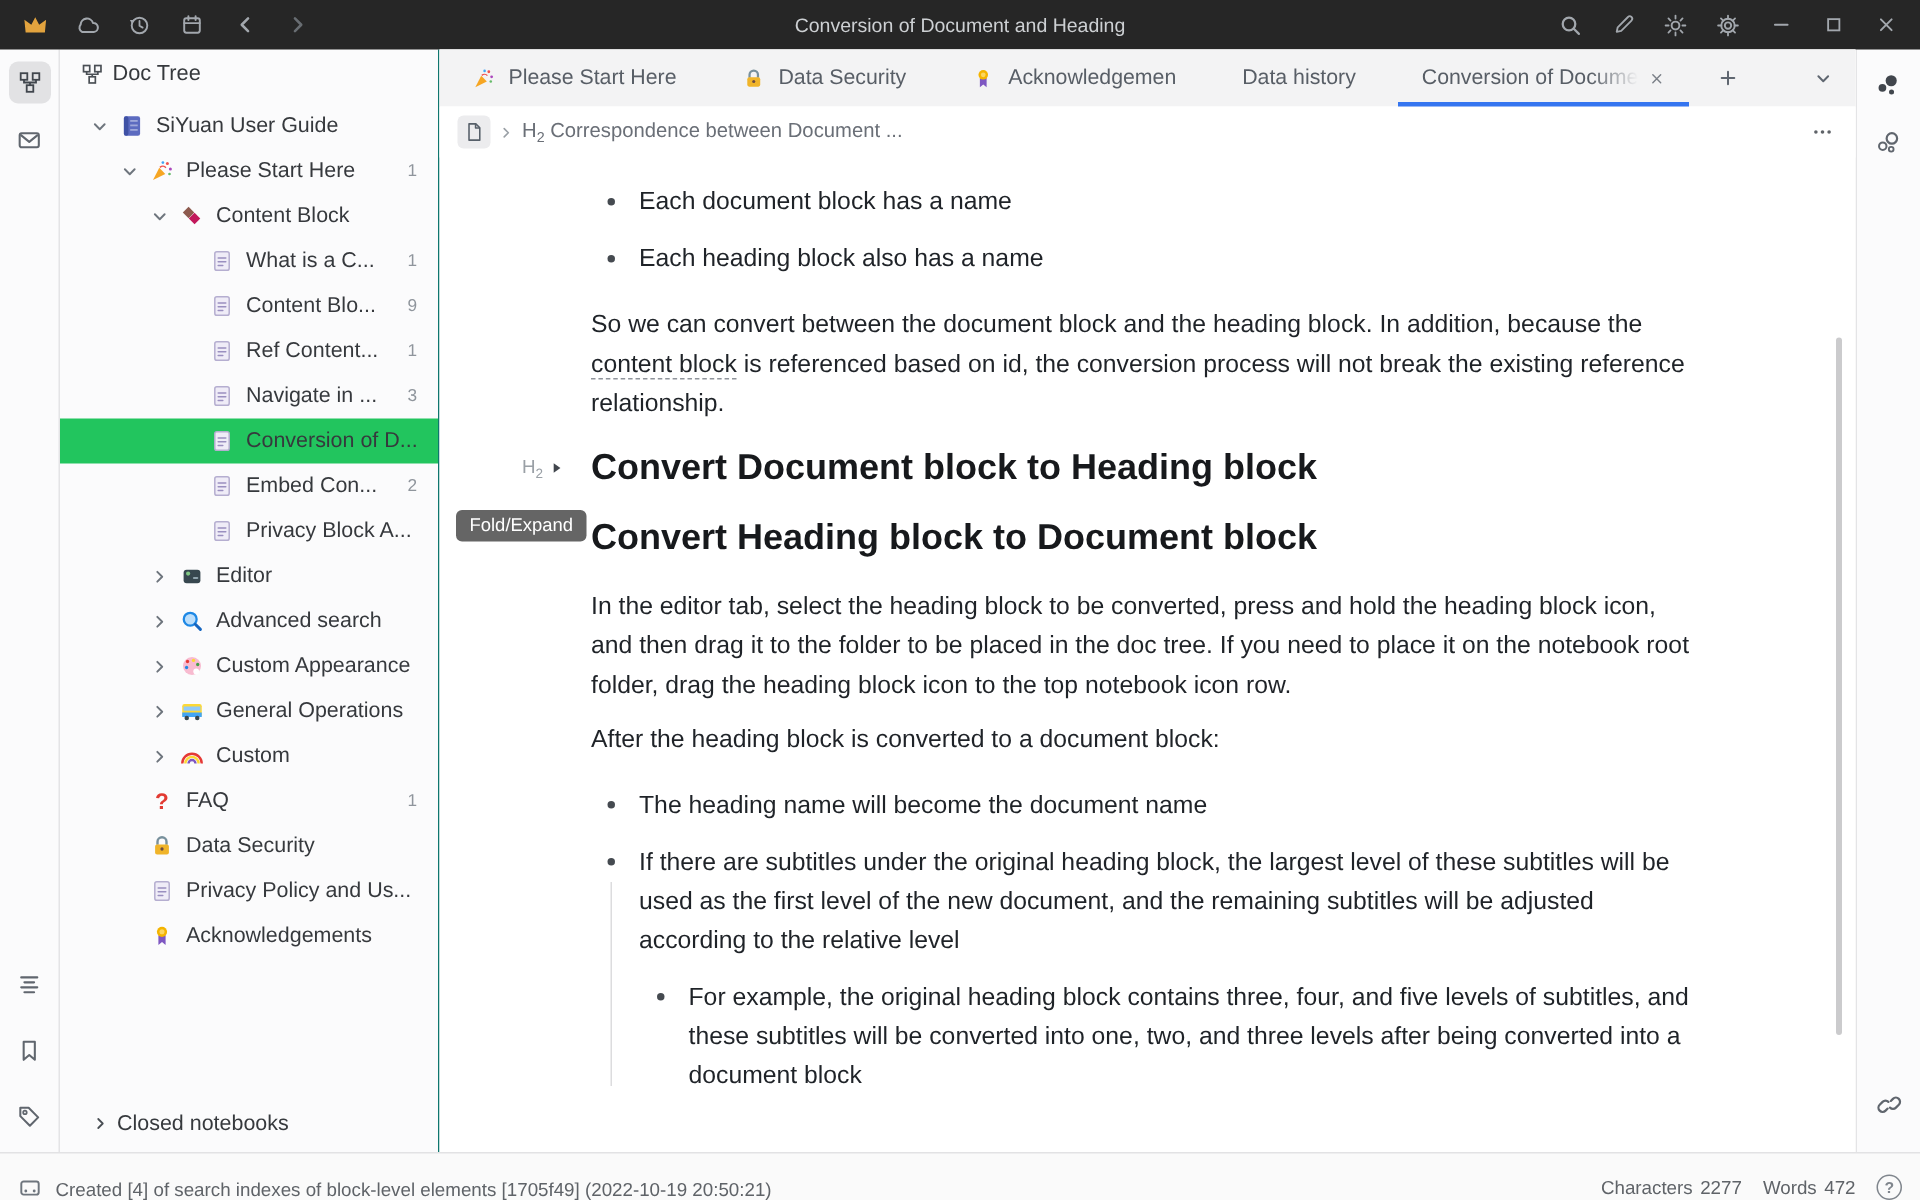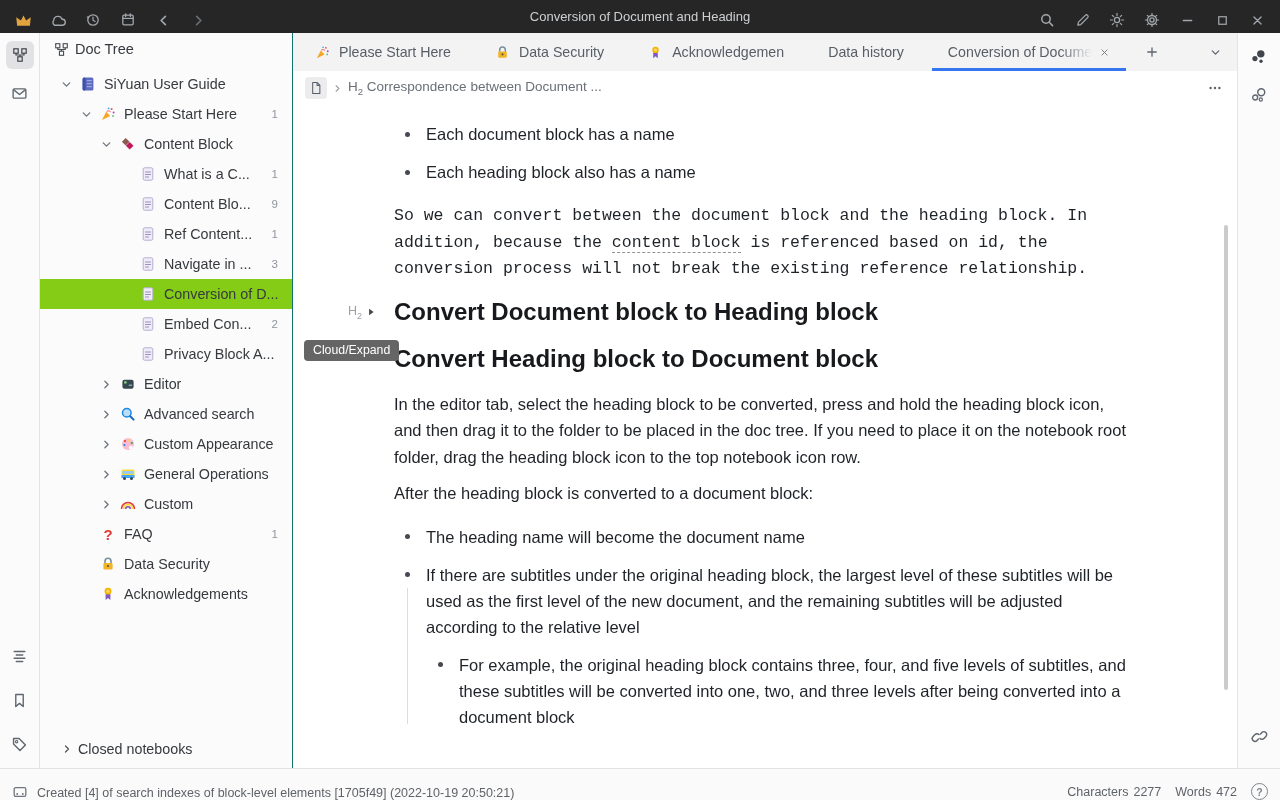--- a/index.html
+++ b/index.html
@@ -1,21 +1,21 @@
 <!DOCTYPE html>
 <html><head>
 <meta charset="utf-8">
 <style>
   * { margin:0; padding:0; box-sizing:border-box; }
   html,body { width:1280px; height:800px; overflow:hidden; }
   body { font-family:"Liberation Sans","DejaVu Sans",sans-serif; background:#fff; }
   .window { position:relative; width:1280px; height:800px; display:flex; flex-direction:column; background:#fff; }
 
   
-  .titlebar { position:relative; height:33px; background:#262626; display:flex; align-items:flex-end; flex:0 0 33px; }
+  .titlebar { position:relative; height:33px; background:#262626; display:flex; align-items:center; flex:0 0 33px; }
   .tb-group { display:flex; align-items:center; gap:9px; }
   .tb-left { padding-left:10px; }
   .tb-right { margin-left:auto; padding-right:10px; }
   .tb-btn { width:26px; height:26px; display:flex; align-items:center; justify-content:center; color:#a2a7ad; border-radius:4px; }
   .tb-btn.dim { color:#686d72; }
   .tb-btn.brand { color:#e2a33e; }
   .tb-title { position:absolute; left:0; right:0; top:0; height:33px; display:flex; align-items:center; justify-content:center; color:#cdd0d3; font-size:13px; pointer-events:none; }
 
   
   .app-body { flex:1 1 auto; display:flex; min-height:0; }
@@ -27,21 +27,21 @@
   .dock-spacer { flex:1 1 auto; }
   .dock-bottom .dock-btn { margin-bottom:16px; }
   .dock-bottom .dock-btn:last-child { margin-bottom:2px; }
 
   
   .doctree { width:253px; flex:0 0 253px; background:#fbfbfc; border-right:1px solid #0f766e; display:flex; flex-direction:column; min-height:0; }
   .dt-header { height:32px; display:flex; align-items:center; gap:6px; padding-left:14px; color:#36393d; font-size:14.5px; flex:0 0 32px; }
   .dt-header .i { color:#4a4f55; }
   .tree { flex:1 1 auto; overflow:hidden; padding-top:4px; }
   .trow { height:30px; display:flex; align-items:center; padding-right:14px; }
-  .trow.sel { background:#84cc16; }
+  .trow.sel { background:#22c55e; }
   .slot { width:24px; min-width:24px; display:flex; align-items:center; justify-content:center; color:#6e757d; }
   .ticon { width:20px; min-width:20px; display:flex; align-items:center; justify-content:center; margin-right:6px; }
   .tlabel { font-size:14.3px; color:#36393d; white-space:nowrap; overflow:hidden; flex:1 1 auto; }
   .tcount { font-size:11.5px; color:#8f959c; margin-left:8px; }
   .lv0 { padding-left:14px; } .lv1 { padding-left:34px; } .lv2 { padding-left:54px; } .lv3 { padding-left:74px; }
   .qmark { font-weight:700; color:#e23a32; font-size:15px; }
   .closed-row { height:30px; flex:0 0 30px; display:flex; align-items:center; gap:5px; padding-left:21px; font-size:14.3px; color:#36393d; margin-bottom:4px; }
   .closed-row .i { color:#4a4f55; }
 
   
@@ -57,21 +57,21 @@
   .breadcrumb { height:34px; flex:0 0 34px; display:flex; align-items:center; padding:0 14px 0 12px; background:#fff; }
   .bc-docbox { width:22px; height:22px; border-radius:4px; background:#ececee; display:flex; align-items:center; justify-content:center; color:#57606a; }
   .bc-chev { color:#9aa0a6; margin:0 5px; display:flex; }
   .bc-text { font-size:13.5px; color:#6a6f77; white-space:nowrap; }
   .bc-text sub { font-size:9.5px; }
   .bc-more { margin-left:auto; color:#5f6368; display:flex; }
 
   .editor { flex:1 1 auto; overflow:hidden; padding:16px 0 0 101px; position:relative; }
   .doc { width:737px; color:#1f2328; font-size:16.5px; }
   .doc p { line-height:26.5px; }
-  .para1 { margin-top:18px;font-family:Liberation Mono, monospace; }
+  .para1 { margin-top:18px; }
   .para2 { margin-top:17px; }
   .para3 { margin-top:10px; }
   .block-ref { border-bottom:1px dashed #8f949b; }
   .blist { list-style:none; }
   .blist li { position:relative; padding-left:32px; line-height:26px; }
   .blist li + li { margin-top:12px; }
   .blist > li::before { content:""; position:absolute; left:11px; top:10.5px; width:5px; height:5px; border-radius:50%; background:#454a50; }
   .blist.bottom { margin-top:17px; }
   .guide { position:absolute; left:13px; top:26px; bottom:6px; width:1px; background:#dcdcde; }
   .nested { list-style:none; margin:12px 0 0 1px; }
@@ -598,20 +598,29 @@
         <div class="trow lv1">
           <span class="slot"></span>
           <span class="ticon">
               <svg class="i" width="16" height="16">
                 <use href="#sym-lock"></use>
               </svg>
             </span>
           <span class="tlabel">Data Security</span>
         </div>
 
+        <div class="trow lv1">
+          <span class="slot"></span>
+          <span class="ticon">
+              <svg class="i" width="16" height="16">
+                <use href="#sym-doc"></use>
+              </svg>
+            </span>
+          <span class="tlabel">Privacy Policy and Us...</span>
+        </div>
 
         <div class="trow lv1">
           <span class="slot"></span>
           <span class="ticon">
               <svg class="i" width="16" height="16">
                 <use href="#sym-medal"></use>
               </svg>
             </span>
           <span class="tlabel">Acknowledgements</span>
         </div>
@@ -700,21 +709,21 @@
 
           <div class="h-block">
             <div class="gutter">
               <span class="gutter-label"><span>H</span><sub>2</sub></span>
               <span class="gutter-arrow">
                   <svg class="i" width="12" height="12">
                     <use href="#sym-tri-right"></use>
                   </svg>
                 </span>
             </div>
-            <div class="fold-tooltip">Cloud/Expand</div>
+            <div class="fold-tooltip">Fold/Expand</div>
             <h2>Convert Document block to Heading block</h2>
           </div>
 
           <h2 class="h2b">Convert Heading block to Document block</h2>
 
           <p class="para2">In the editor tab, select the heading block to be converted, press and hold the heading block icon, and then drag it to the folder to be placed in the doc tree. If you need to place it on the notebook root folder, drag the heading block icon to the top notebook icon row.</p>
           <p class="para3">After the heading block is converted to a document block:</p>
 
           <ul class="blist bottom">
             <li><span>The heading name will become the document name</span></li>

